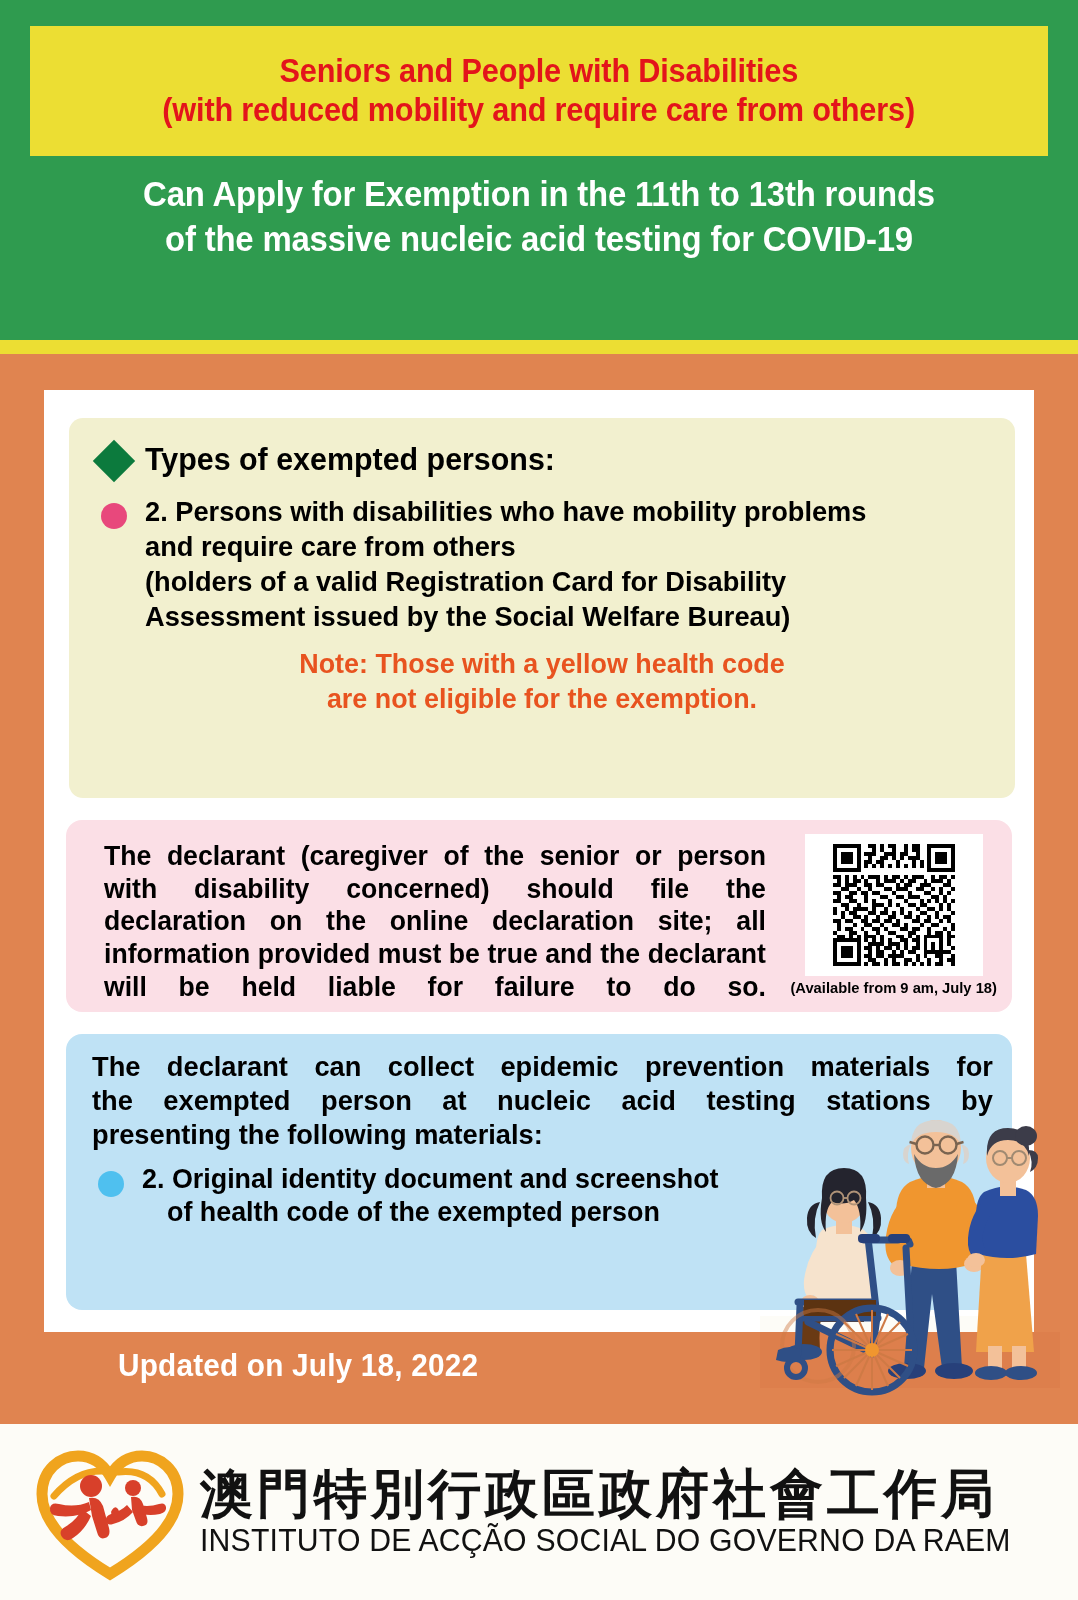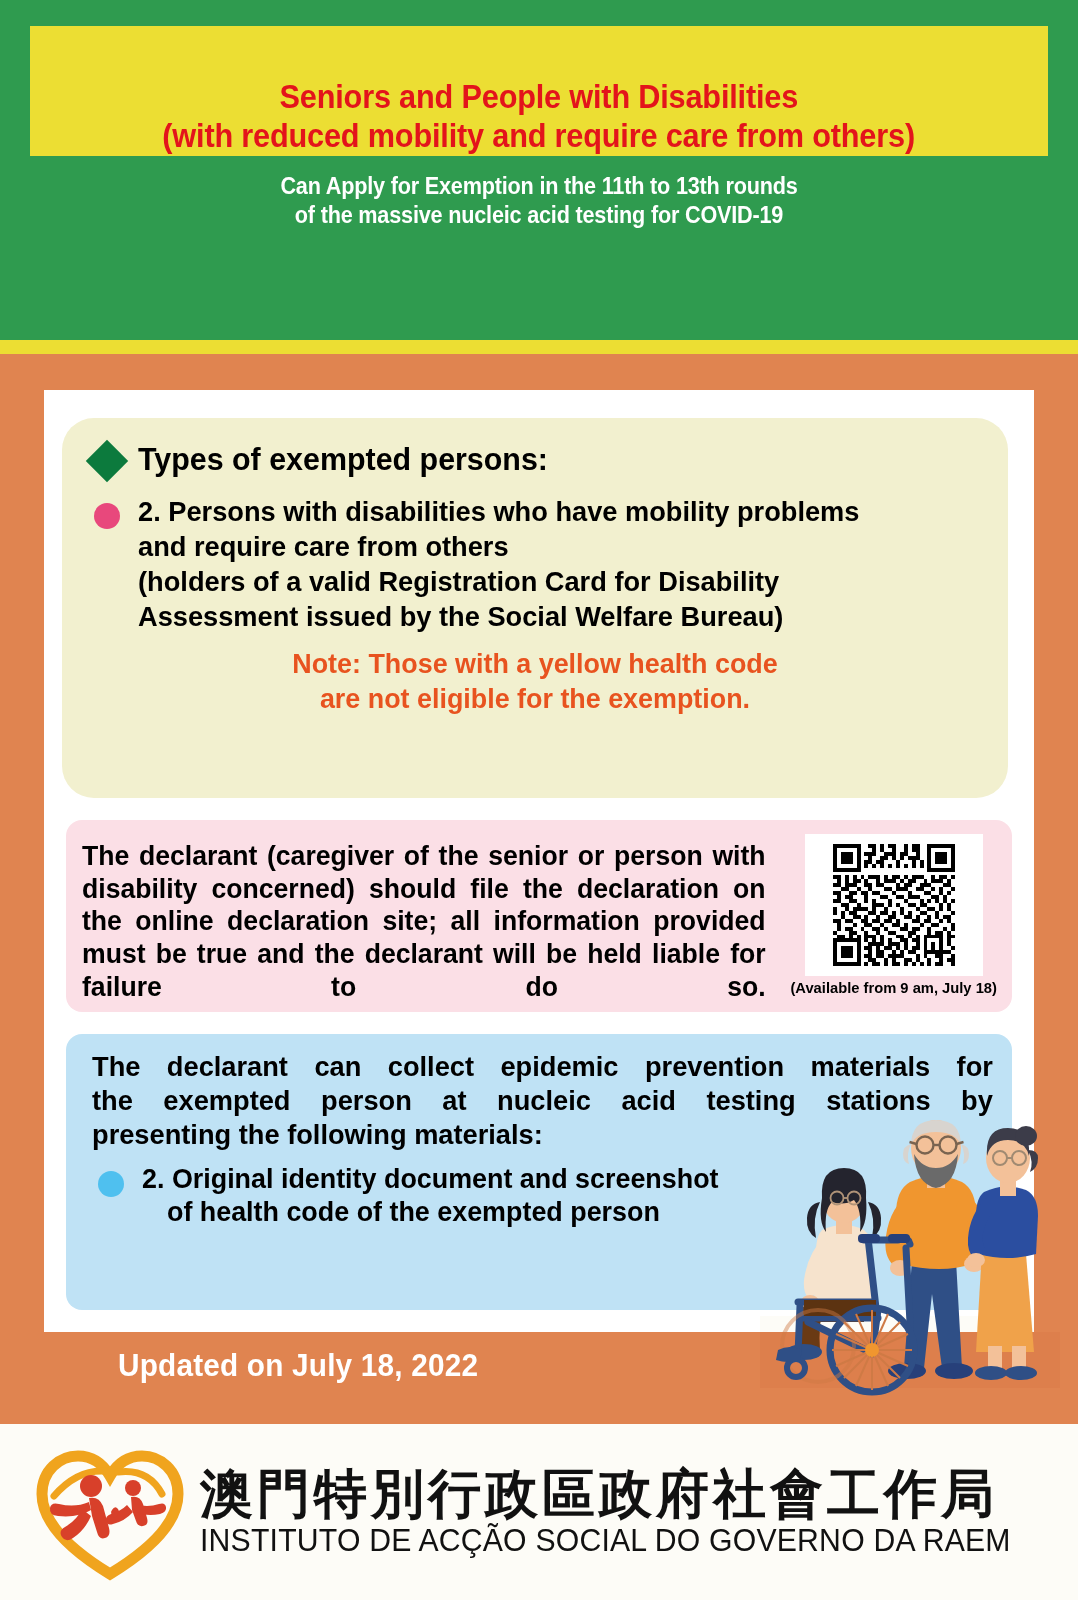--- a/index.html
+++ b/index.html
@@ -14,52 +14,52 @@
   
   .greenframe{
     position:absolute;left:0;top:0;width:1078px;height:340px;
     background:#2f9b4f;
     box-sizing:border-box;
     padding:26px 30px 0 30px;
   }
   .titlebox{
     background:#ecde33;
     width:100%;height:130px;
-    display:flex;flex-direction:column;align-items:center;justify-content:flex-end;
+    display:flex;flex-direction:column;align-items:center;justify-content:center;
     box-sizing:border-box;
   }
   .titlebox .t1,.titlebox .t2{
     color:#e3141b;font-weight:bold;
     font-size:33px;line-height:1.18;letter-spacing:-0.2px;
     transform:scaleX(0.93);transform-origin:center;
     white-space:nowrap;text-align:center;
   }
   .subtitle{
     margin-top:16px;color:#ffffff;font-weight:bold;text-align:center;
-    font-size:23px;line-height:1.28;letter-spacing:-0.2px;
+    font-size:35px;line-height:1.28;letter-spacing:-0.2px;
   }
   .subtitle div{transform:scaleX(0.94);transform-origin:center;white-space:nowrap;}
 
   
   .yellowrule{position:absolute;left:0;top:340px;width:1078px;height:14px;background:#ecde33;}
 
   
   .orange{
     position:absolute;left:0;top:354px;width:1078px;height:1070px;
     background:#e08450;
   }
   .whitecard{
     position:absolute;left:44px;top:390px;width:990px;height:942px;
     background:#ffffff;
   }
 
   
   .box-cream{
-    position:absolute;left:62px;top:418px;width:946px;height:380px;
-    background:#f2f0cf;border-radius:32px;box-sizing:border-box;
+    position:absolute;left:69px;top:418px;width:946px;height:380px;
+    background:#f2f0cf;border-radius:14px;box-sizing:border-box;
     padding:18px 22px 6px 22px;
   }
   .row{display:flex;align-items:flex-start;}
   .dia{
     width:30px;height:30px;background:#0c7a3d;
     transform:rotate(45deg);margin:10px 16px 0 8px;flex:0 0 auto;
   }
   .head1{font-size:32px;font-weight:bold;color:#000;line-height:1.2;padding-top:4px;
          transform:scaleX(0.95);transform-origin:left center;}
   .dotpink{
@@ -72,21 +72,21 @@
   .note{
     text-align:center;color:#e8531f;font-weight:bold;
     font-size:28px;line-height:1.24;margin-top:14px;
     transform:scaleX(0.96);transform-origin:center;
   }
 
   
   .box-pink{
     position:absolute;left:66px;top:820px;width:946px;height:192px;
     background:#fbdfe6;border-radius:16px;box-sizing:border-box;
-    padding:14px 18px 8px 16px;
+    padding:14px 18px 8px 38px;
     display:flex;
   }
   .pk-text{
     flex:1 1 auto;font-size:27px;font-weight:bold;color:#000;
     line-height:1.21;text-align:justify;text-align-last:justify;
     padding-right:18px;padding-top:6px;
     transform:scaleX(0.985);transform-origin:left top;
   }
   .qrwrap{flex:0 0 auto;width:200px;display:flex;flex-direction:column;align-items:center;}
   .qrbox{width:178px;height:142px;background:#fff;padding:6px;box-sizing:border-box;}

